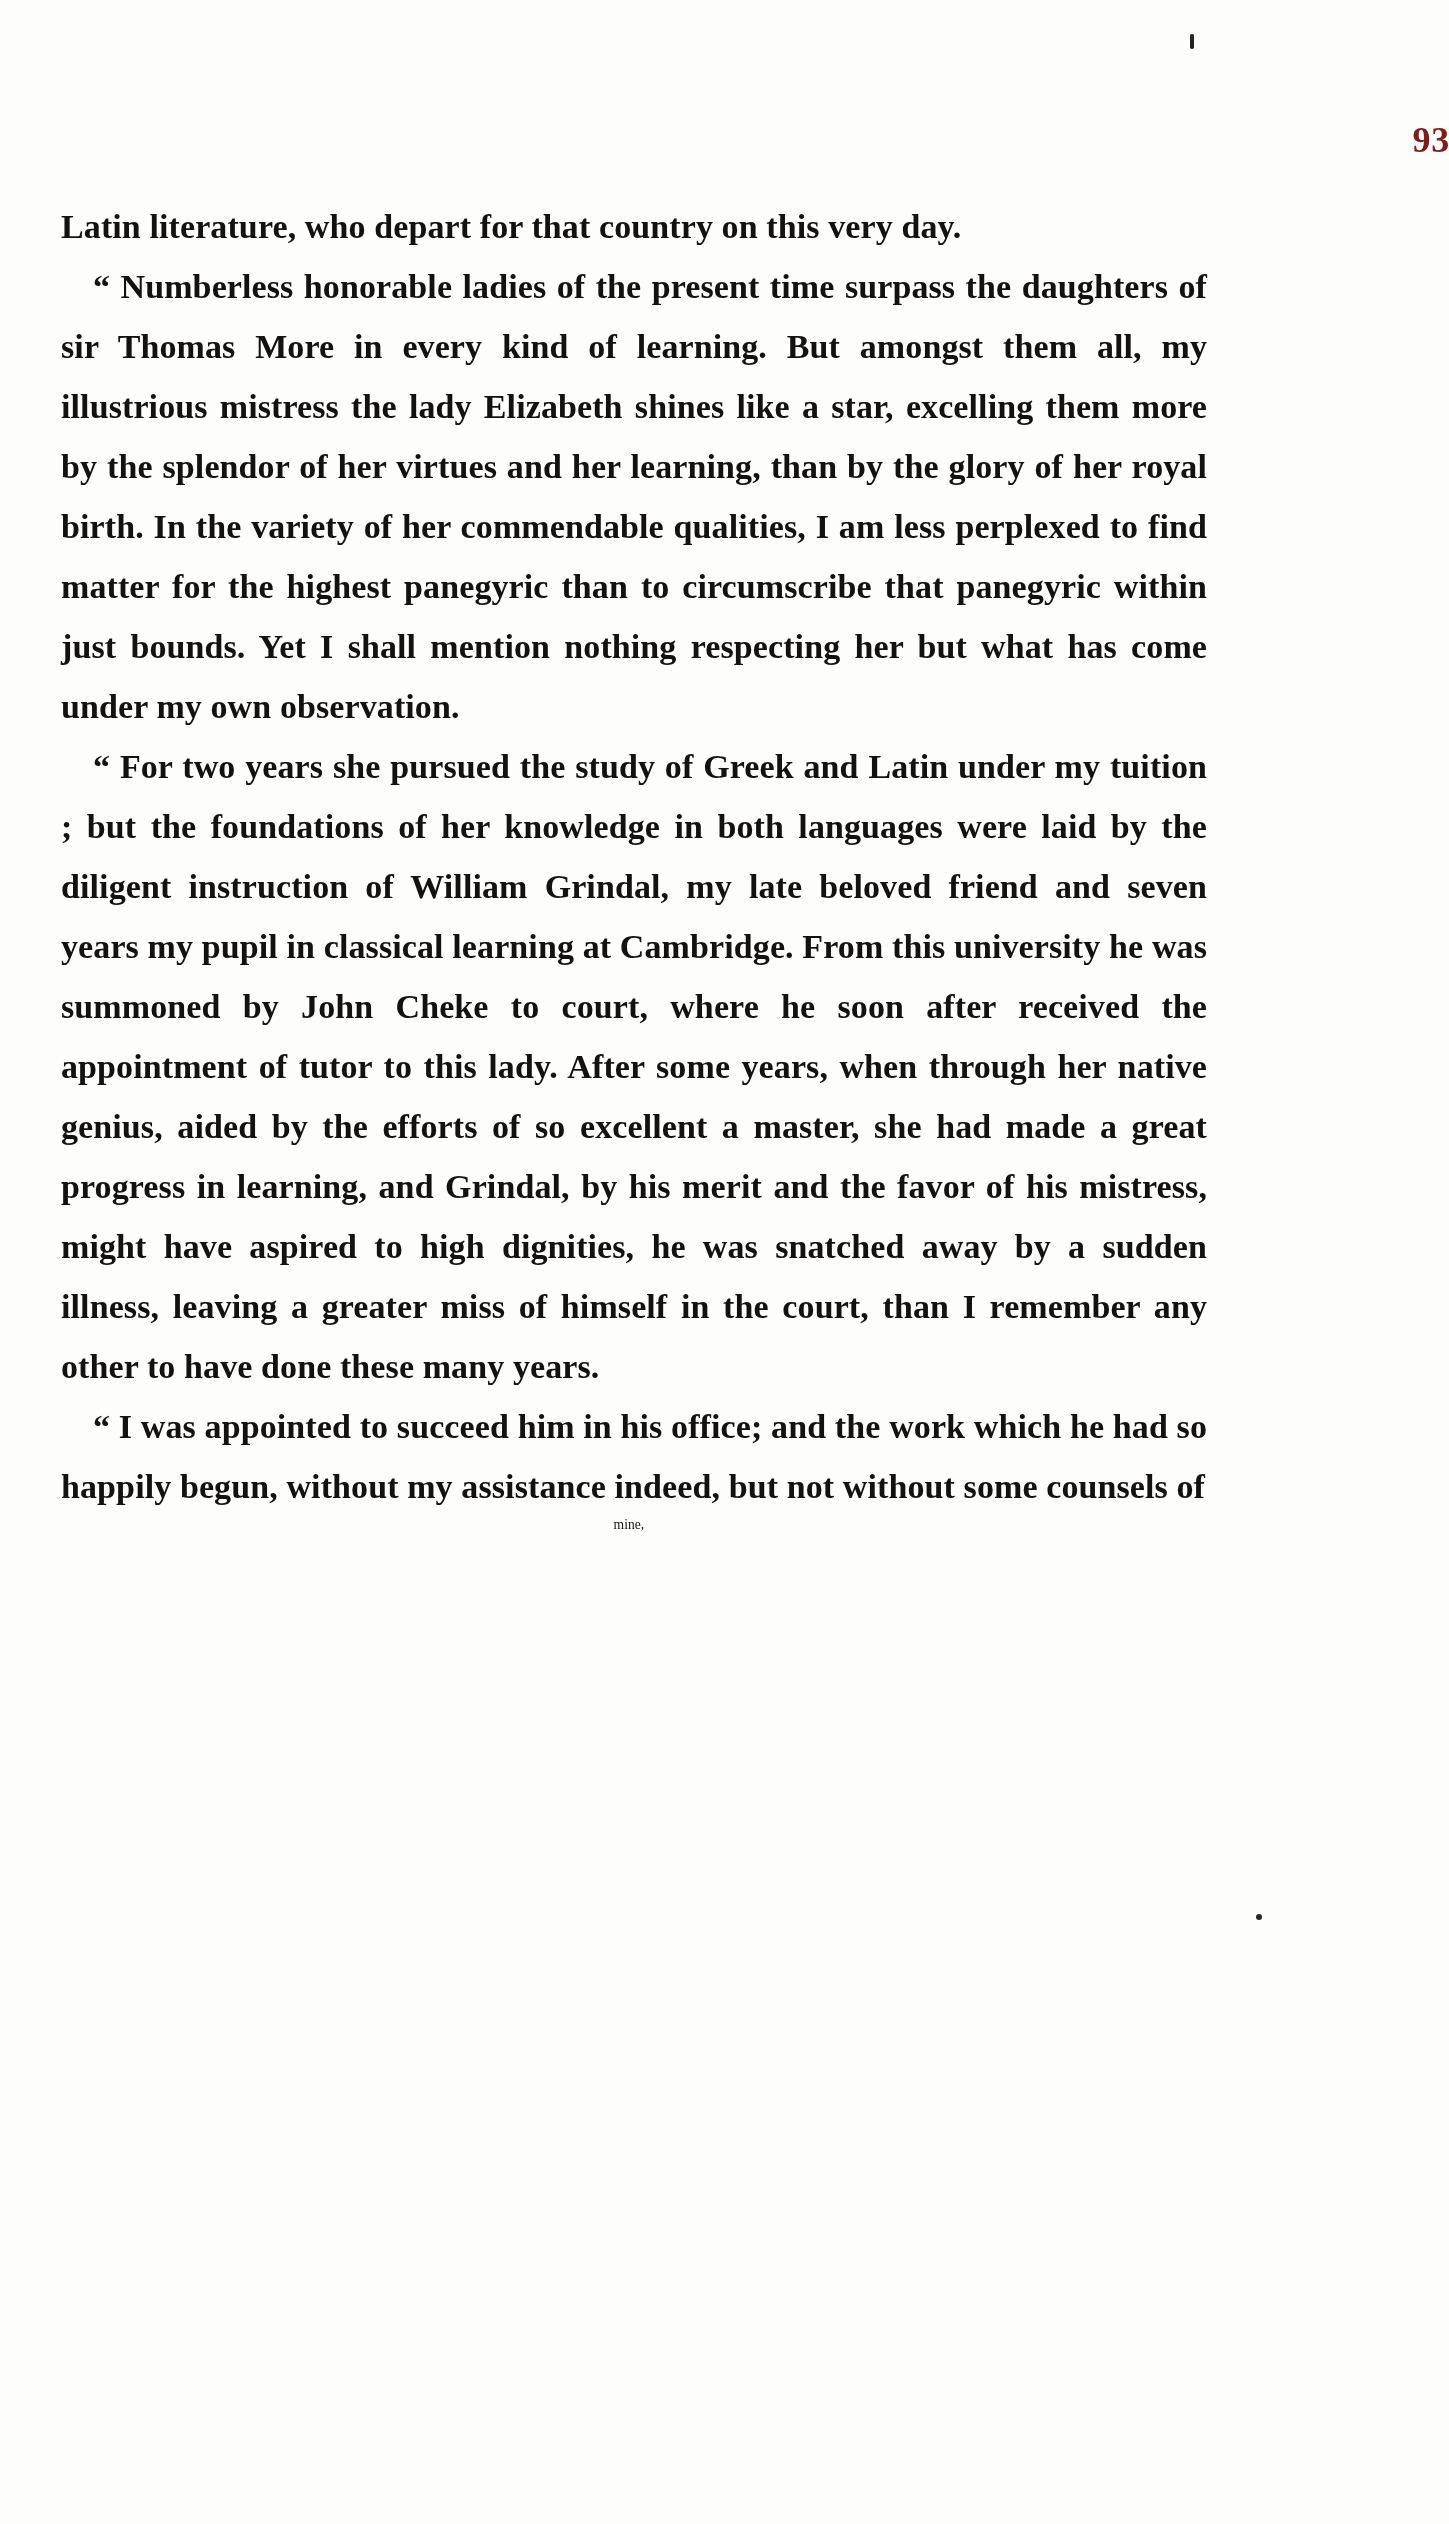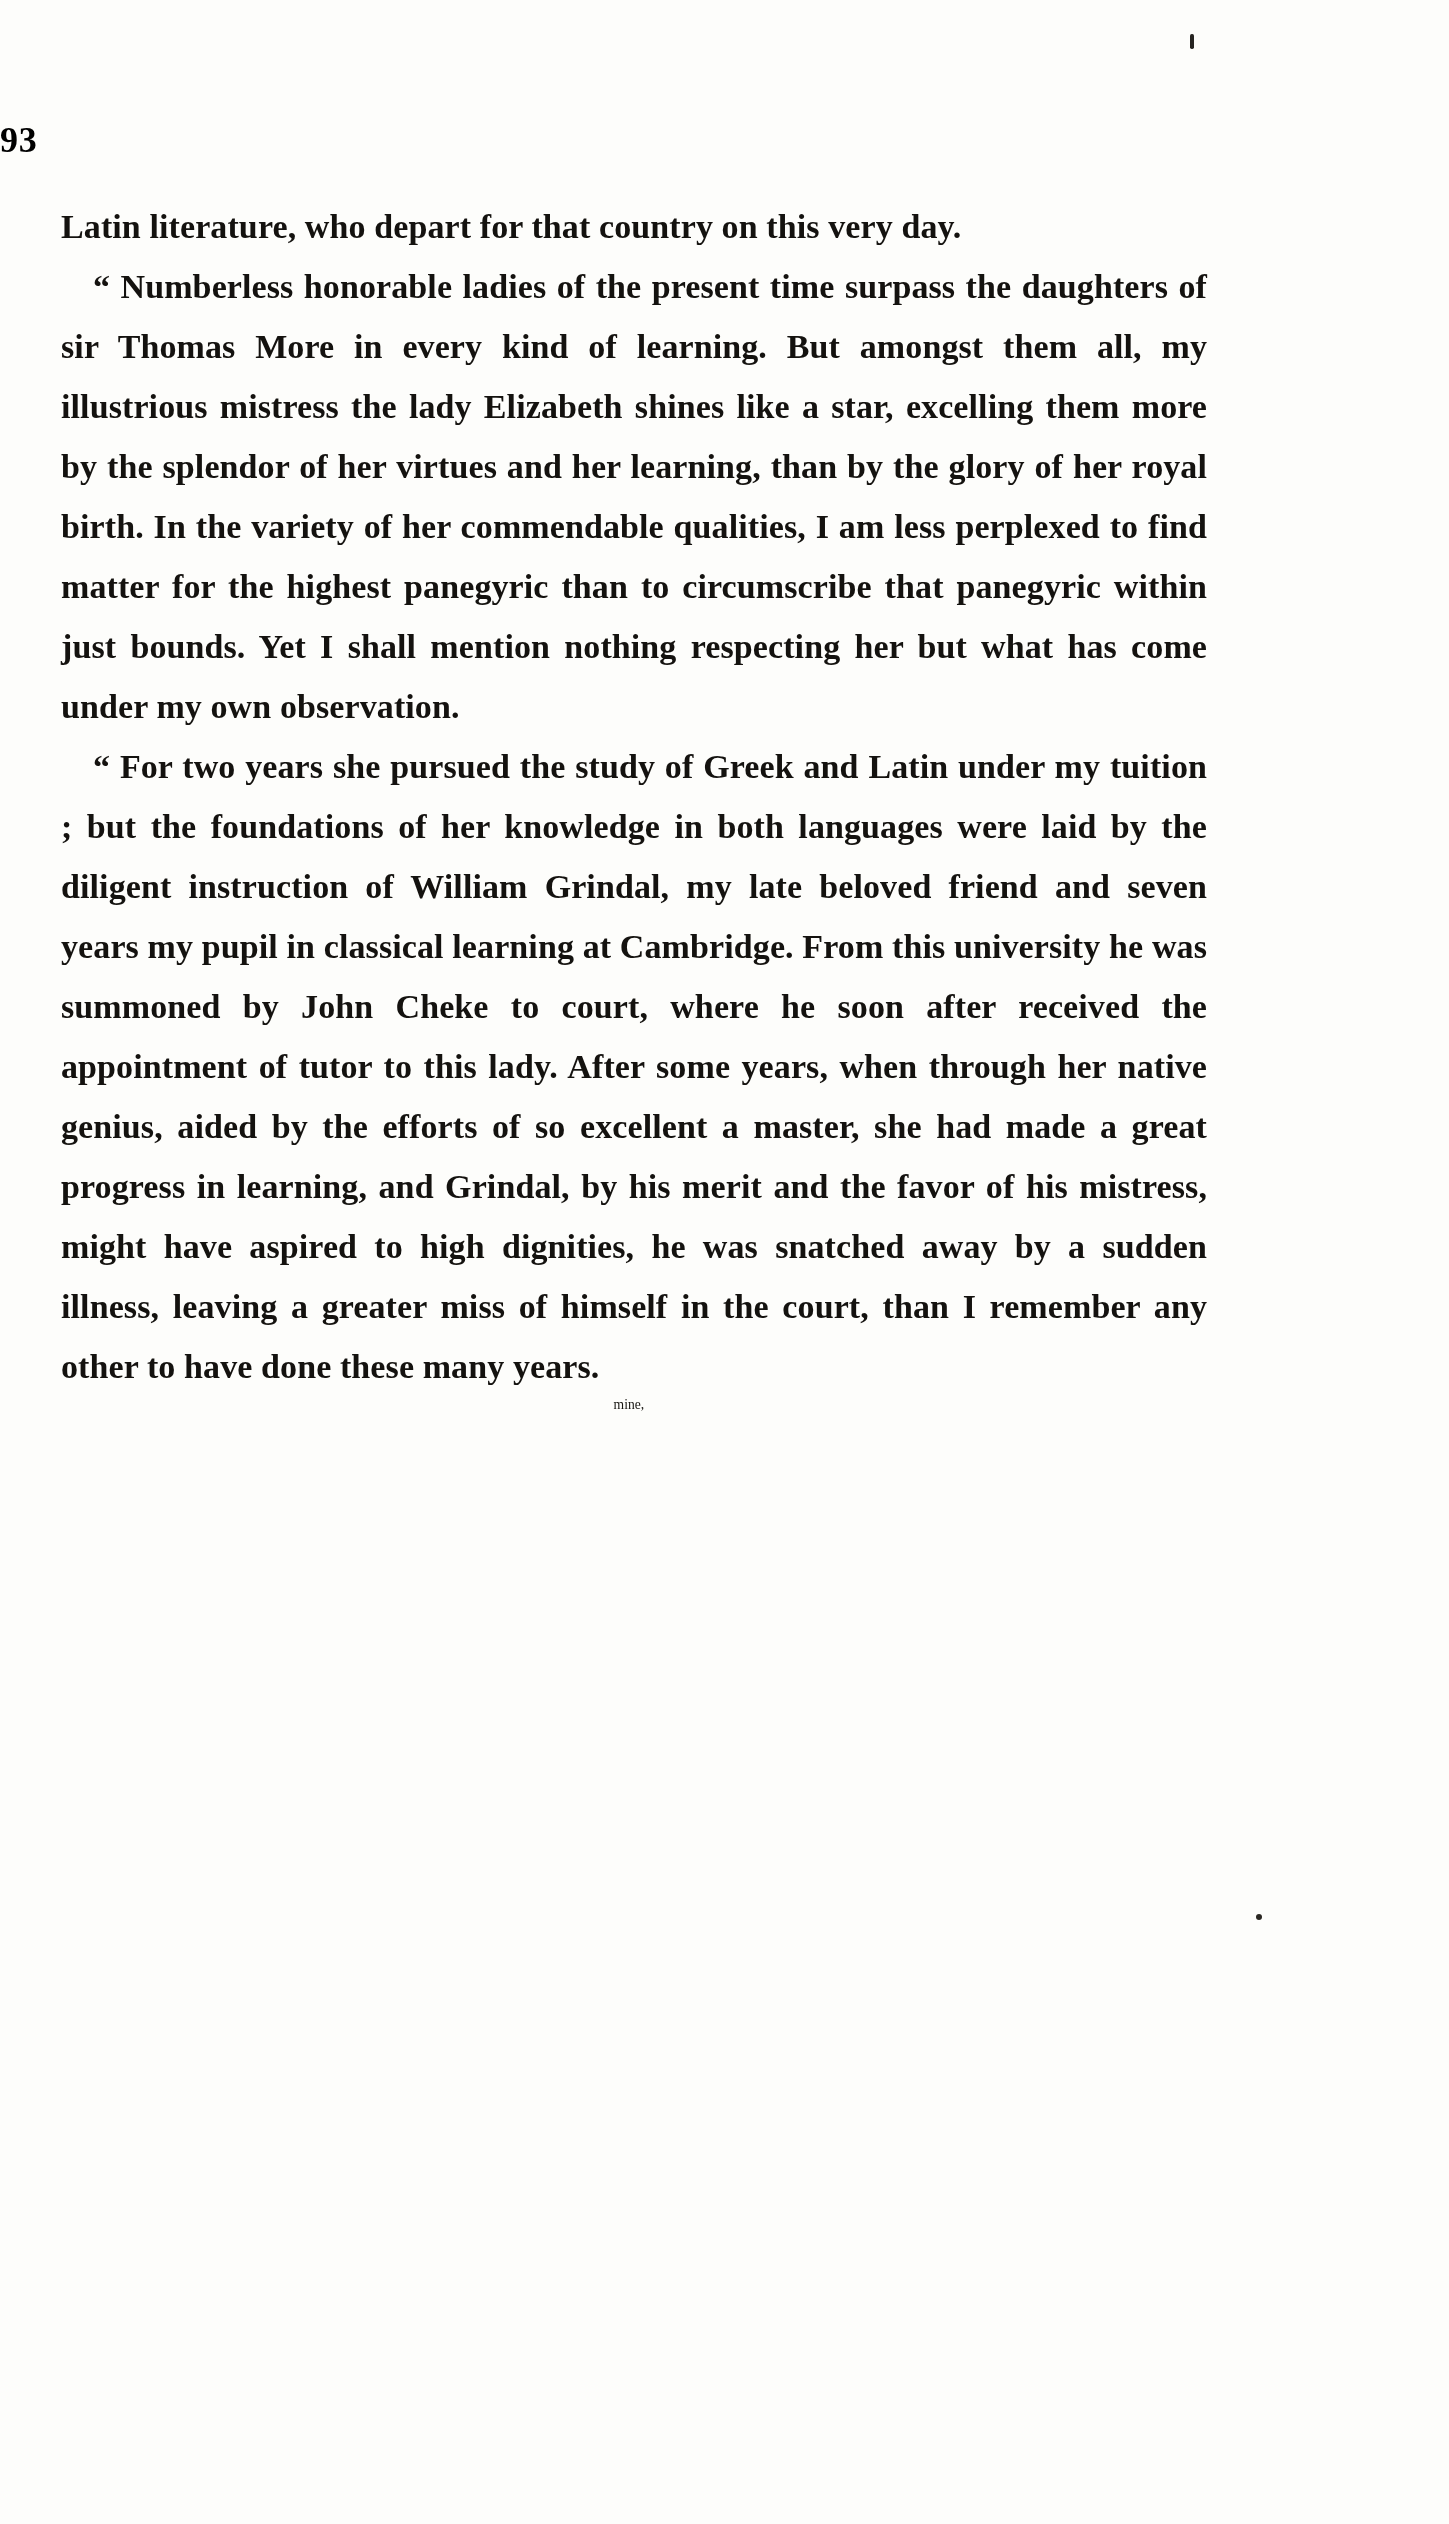--- a/index.html
+++ b/index.html
@@ -20,25 +20,25 @@
     left: 0; top: 0;
     width: 1450px;
     height: 2525px;
     background: #fdfdfb;
   }
   .page-number {
     position: absolute;
     left: 0;
     right: 0;
     top: 119px;
-    text-align: left;
+    text-align: right;
     font-size: 36px;
     font-weight: 700;
     letter-spacing: 0.8px;
-    color: #000000;
+    color: #7f1d1d;
   }
   .text-block {
     position: absolute;
     left: 61px;
     top: 197px;
     width: 1146px;
   }
   p.para {
     margin: 0 0 0 0;
     font-size: 34px;
@@ -78,20 +78,21 @@
   <div class="page-number">93</div>
 
   <div class="text-block">
 
     <p class="para">Latin literature, who depart for that country on this very day.</p>
 
     <p class="para indent">“ Numberless honorable ladies of the present time surpass the daughters of sir Thomas More in every kind of learning. But amongst them all, my illustrious mistress the lady Elizabeth shines like a star, excelling them more by the splendor of her virtues and her learning, than by the glory of her royal birth. In the variety of her commendable qualities, I am less perplexed to find matter for the highest panegyric than to circumscribe that panegyric within just bounds. Yet I shall mention nothing respecting her but what has come under my own observation.</p>
 
     <p class="para indent">“ For two years she pursued the study of Greek and Latin under my tuition ; but the foundations of her knowledge in both languages were laid by the diligent instruction of William Grindal, my late beloved friend and seven years my pupil in classical learning at Cambridge. From this university he was summoned by John Cheke to court, where he soon after received the appointment of tutor to this lady. After some years, when through her native genius, aided by the efforts of so excellent a master, she had made a great progress in learning, and Grindal, by his merit and the favor of his mistress, might have aspired to high dignities, he was snatched away by a sudden illness, leaving a greater miss of himself in the court, than I remember any other to have done these many years.</p>
 
+    <p class="para indent">“ I was appointed to succeed him in his office; and the work which he had so happily begun, without my assistance indeed, but not without some counsels of</p>
 
     <span class="tail">mine,</span>
   </div>
 
   <span class="stray-dot d1"></span>
   <span class="stray-dot d2"></span>
 </div>
 
 
 </body></html>

